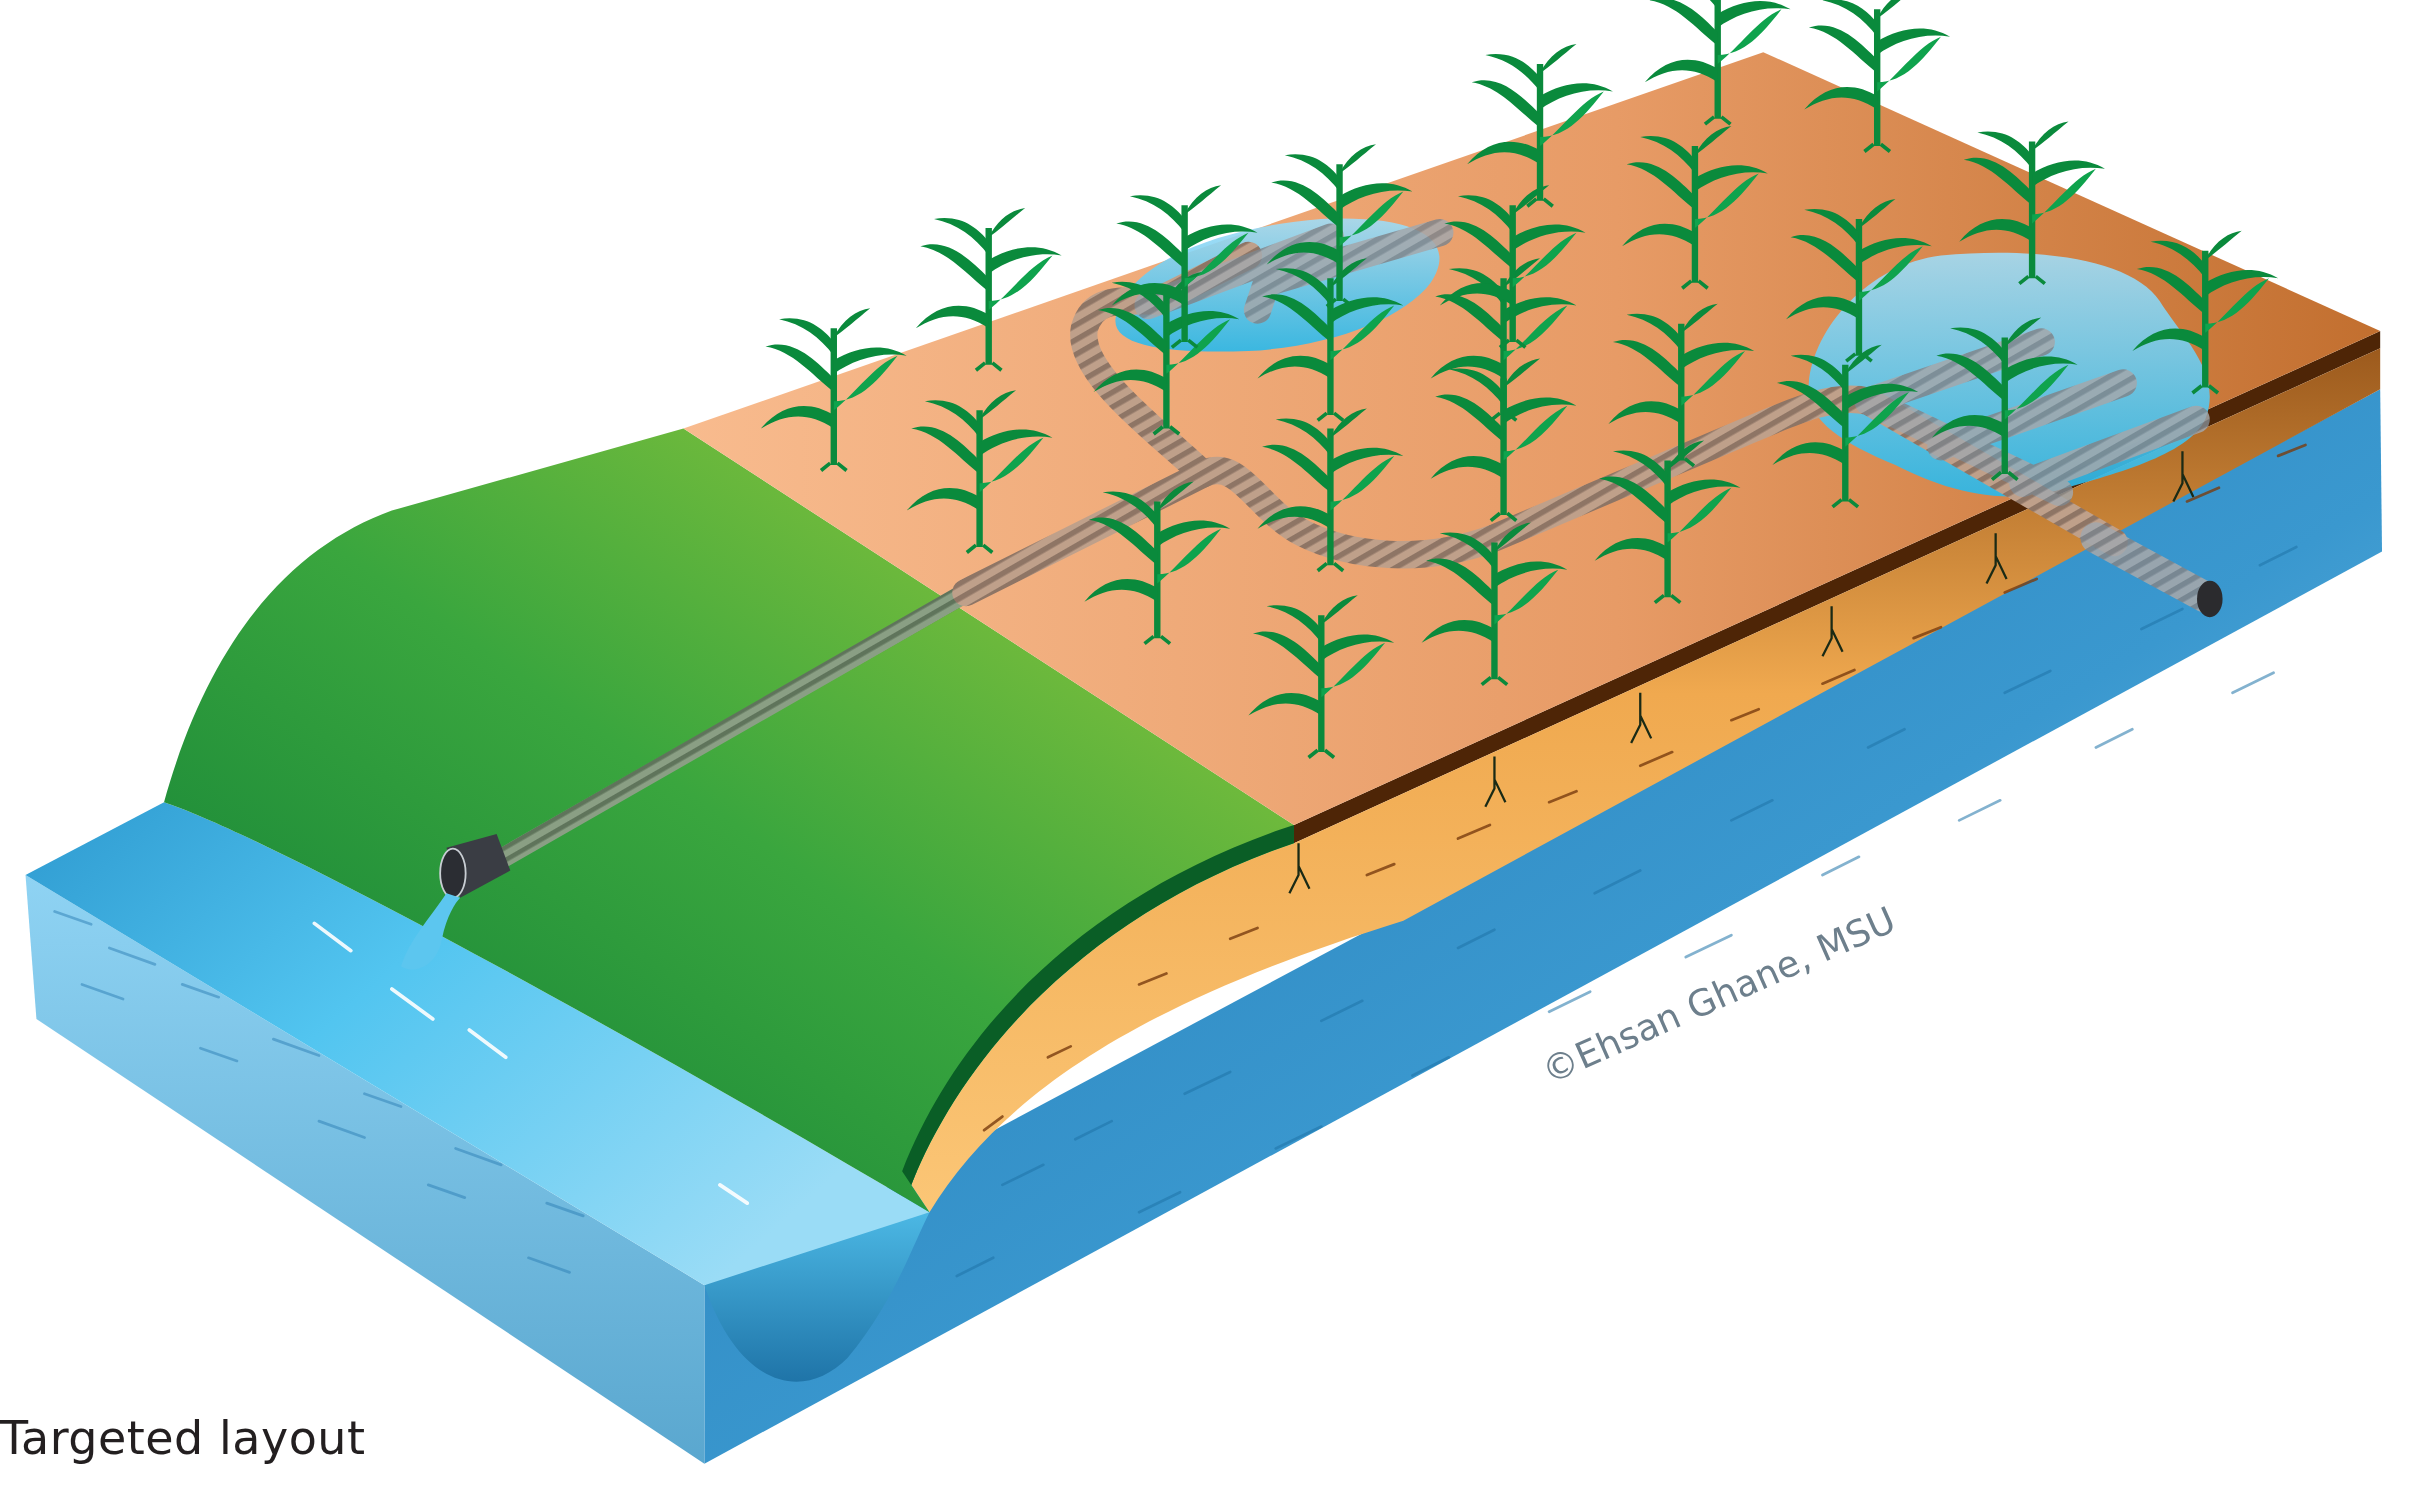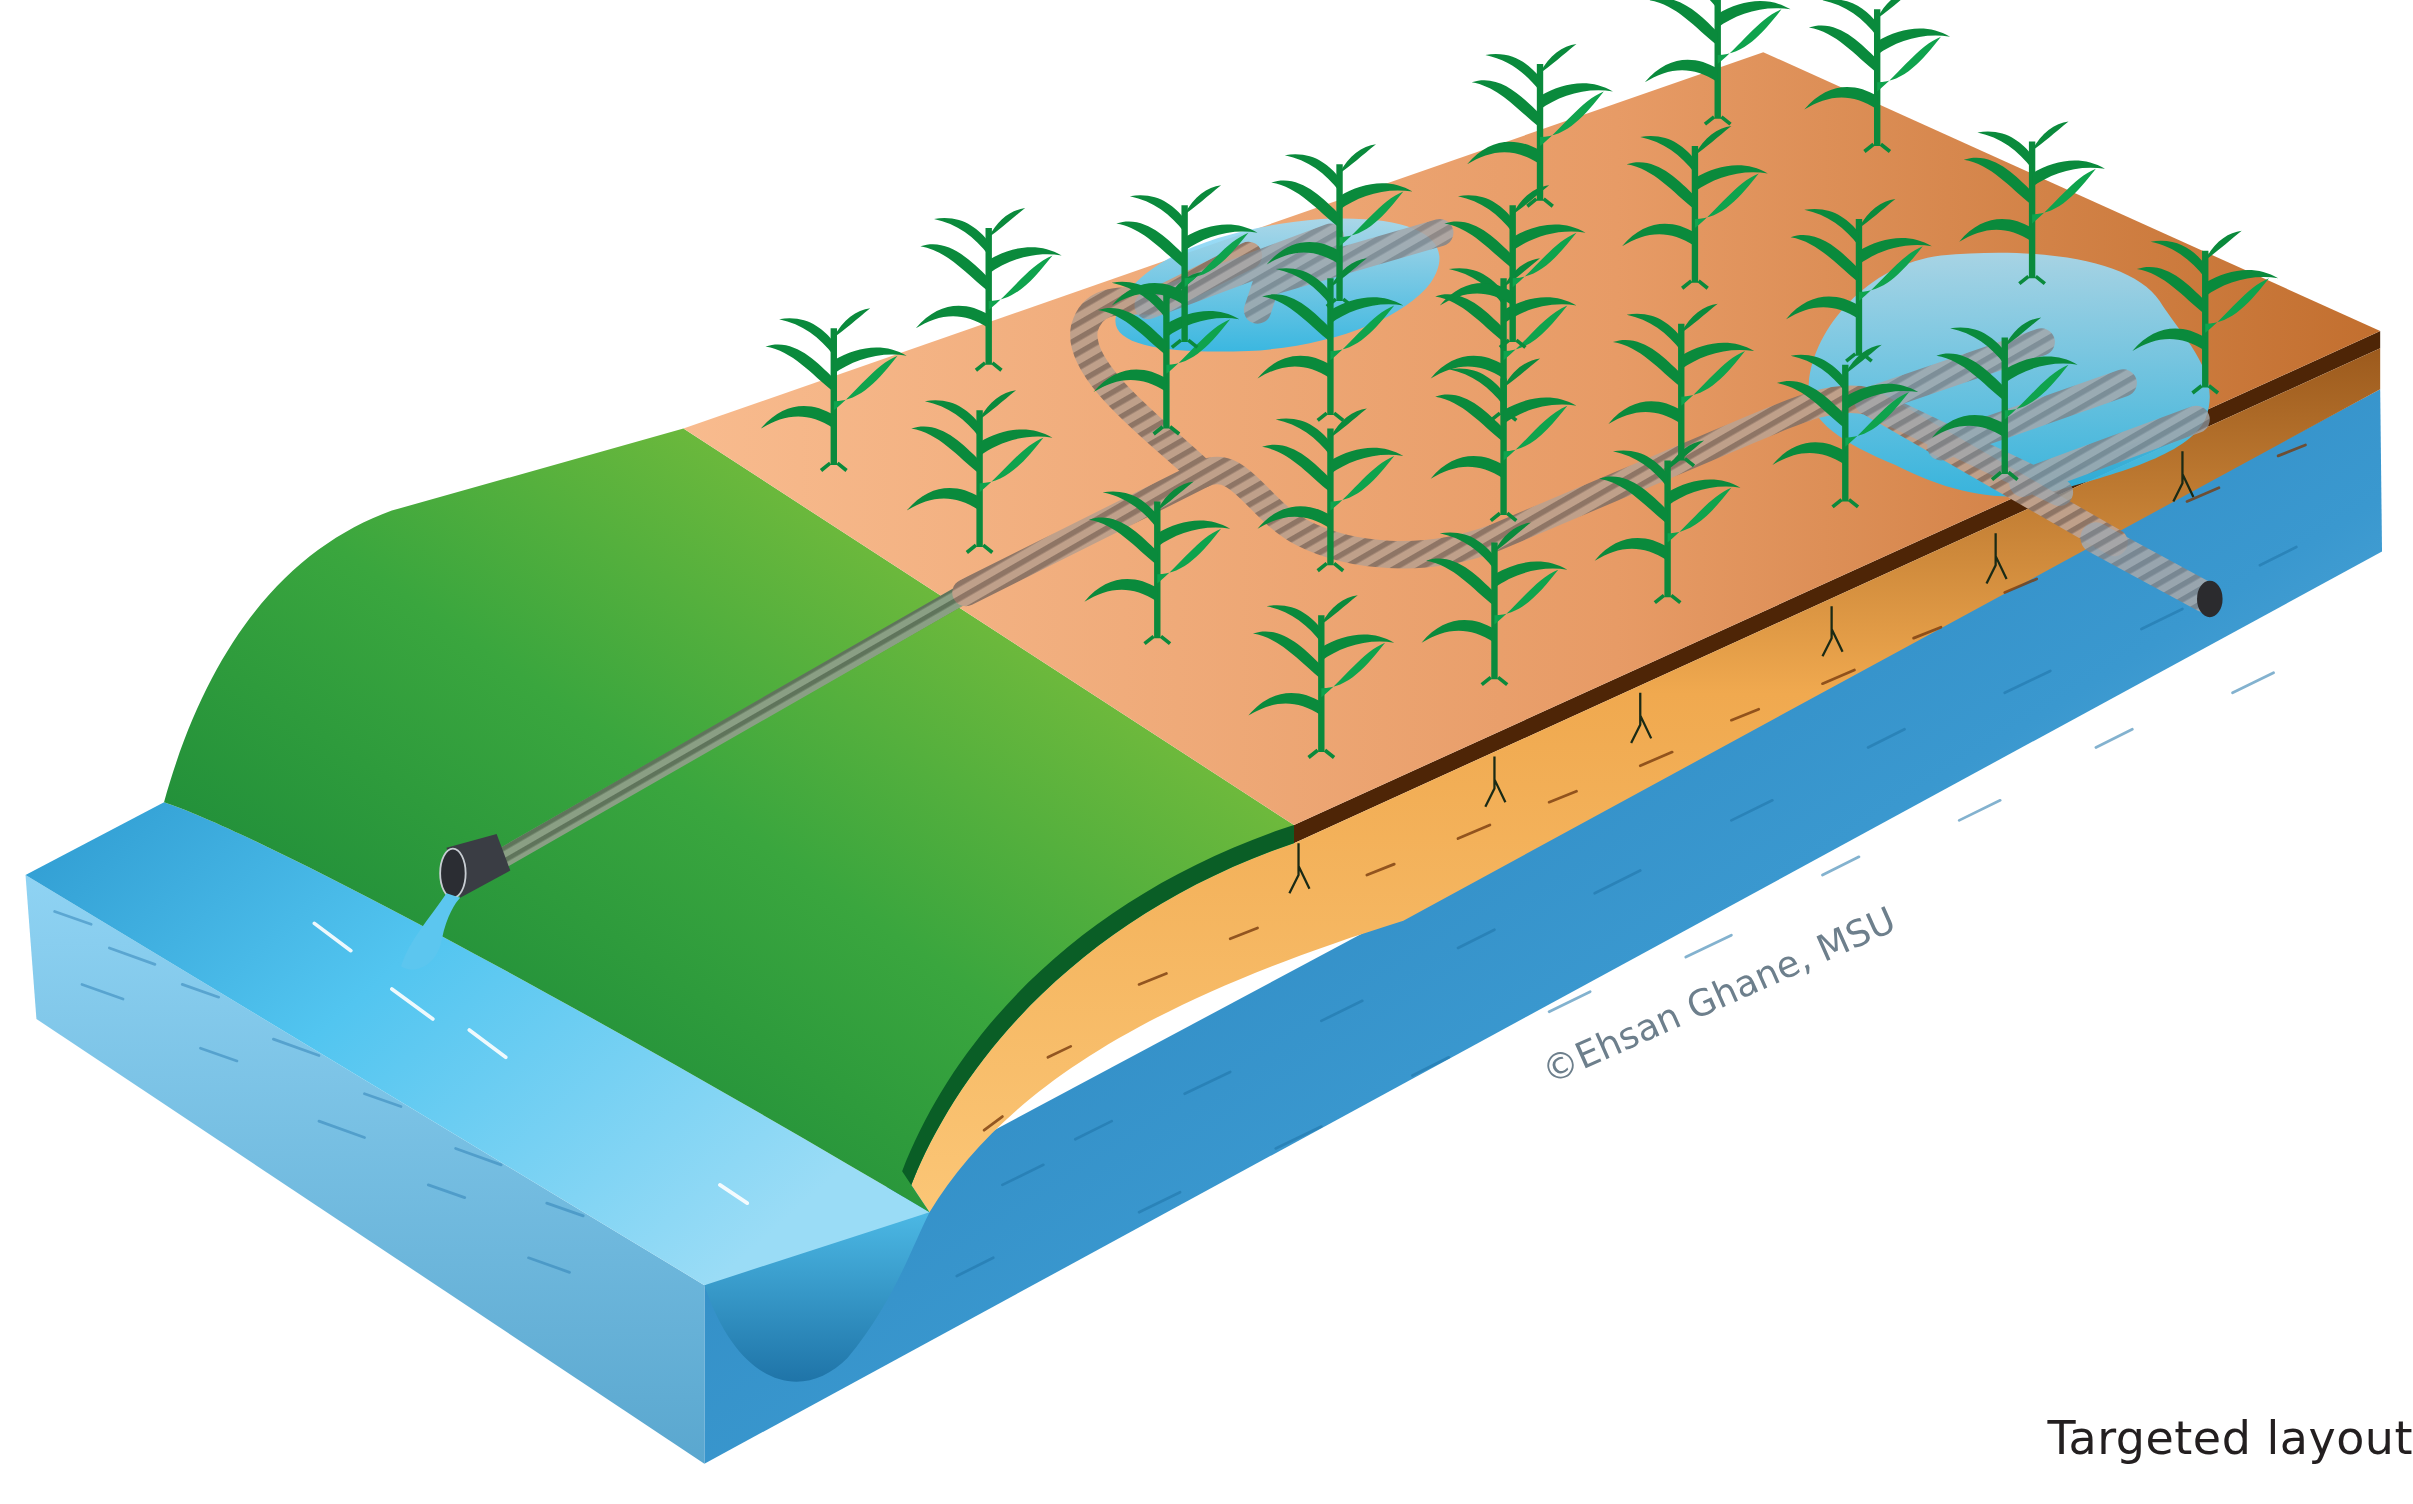--- a/index.html
+++ b/index.html
@@ -1,18 +1,18 @@
 <!DOCTYPE html>
 <html style="font-size:14.6px"><head>
 <meta charset="utf-8">
 <style>
   html, body { margin:0; padding:0; background:#ffffff; }
   body { width:2413px; height:1505px; position:relative; overflow:hidden; font-family:"Liberation Sans", sans-serif; }
   #scene { position:absolute; left:0; top:0; width:2413px; height:1505px; }
-  .caption { position:absolute; left:0; width:2413px; top:1411px; text-align:right; font-family:"DejaVu Sans", sans-serif; font-size:46px; color:#231f20; letter-spacing:0.5px; }
+  .caption { position:absolute; left:0; width:2413px; top:1411px; text-align:left; font-family:"DejaVu Sans", sans-serif; font-size:46px; color:#231f20; letter-spacing:0.5px; }
   .watermark { font-family:"DejaVu Sans", sans-serif; font-size:40px; fill:#6d7f8c; }
 </style>
 </head>
 <body>
 
 <svg id="scene" viewBox="0 0 2648 1651" xmlns="http://www.w3.org/2000/svg">
   <defs>
     <linearGradient id="waterFaceR" x1="0" y1="0" x2="1" y2="1">
       <stop offset="0" stop-color="#2379b3"></stop>
       <stop offset="0.55" stop-color="#3a98cf"></stop>

